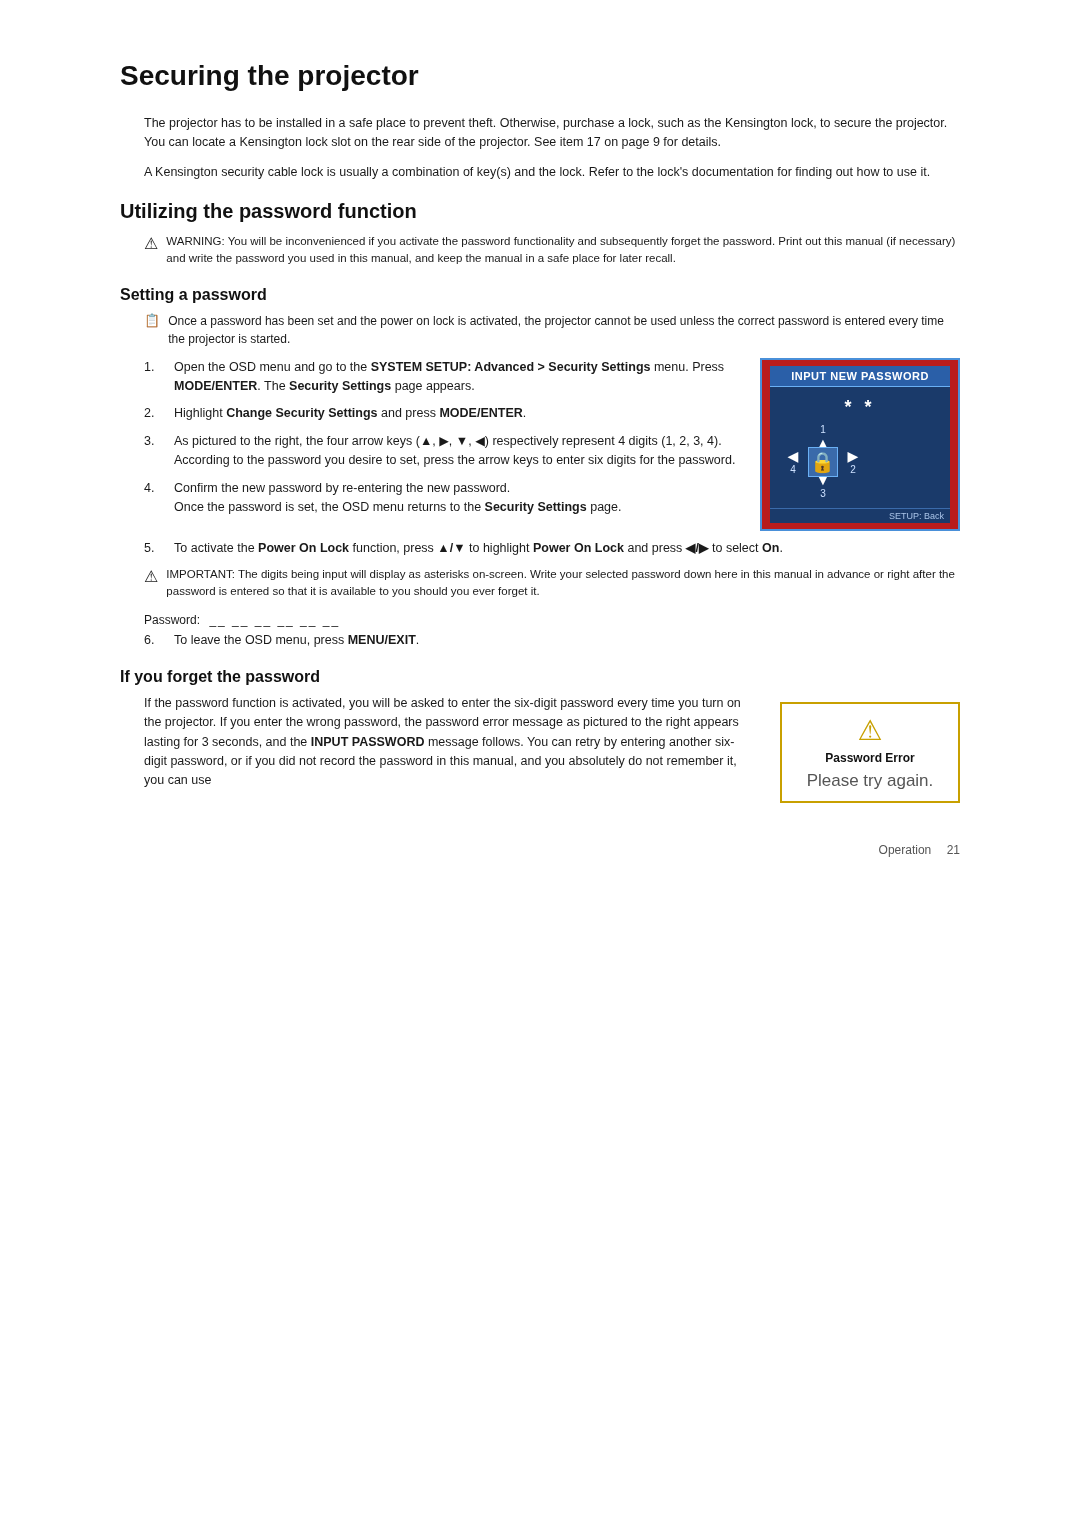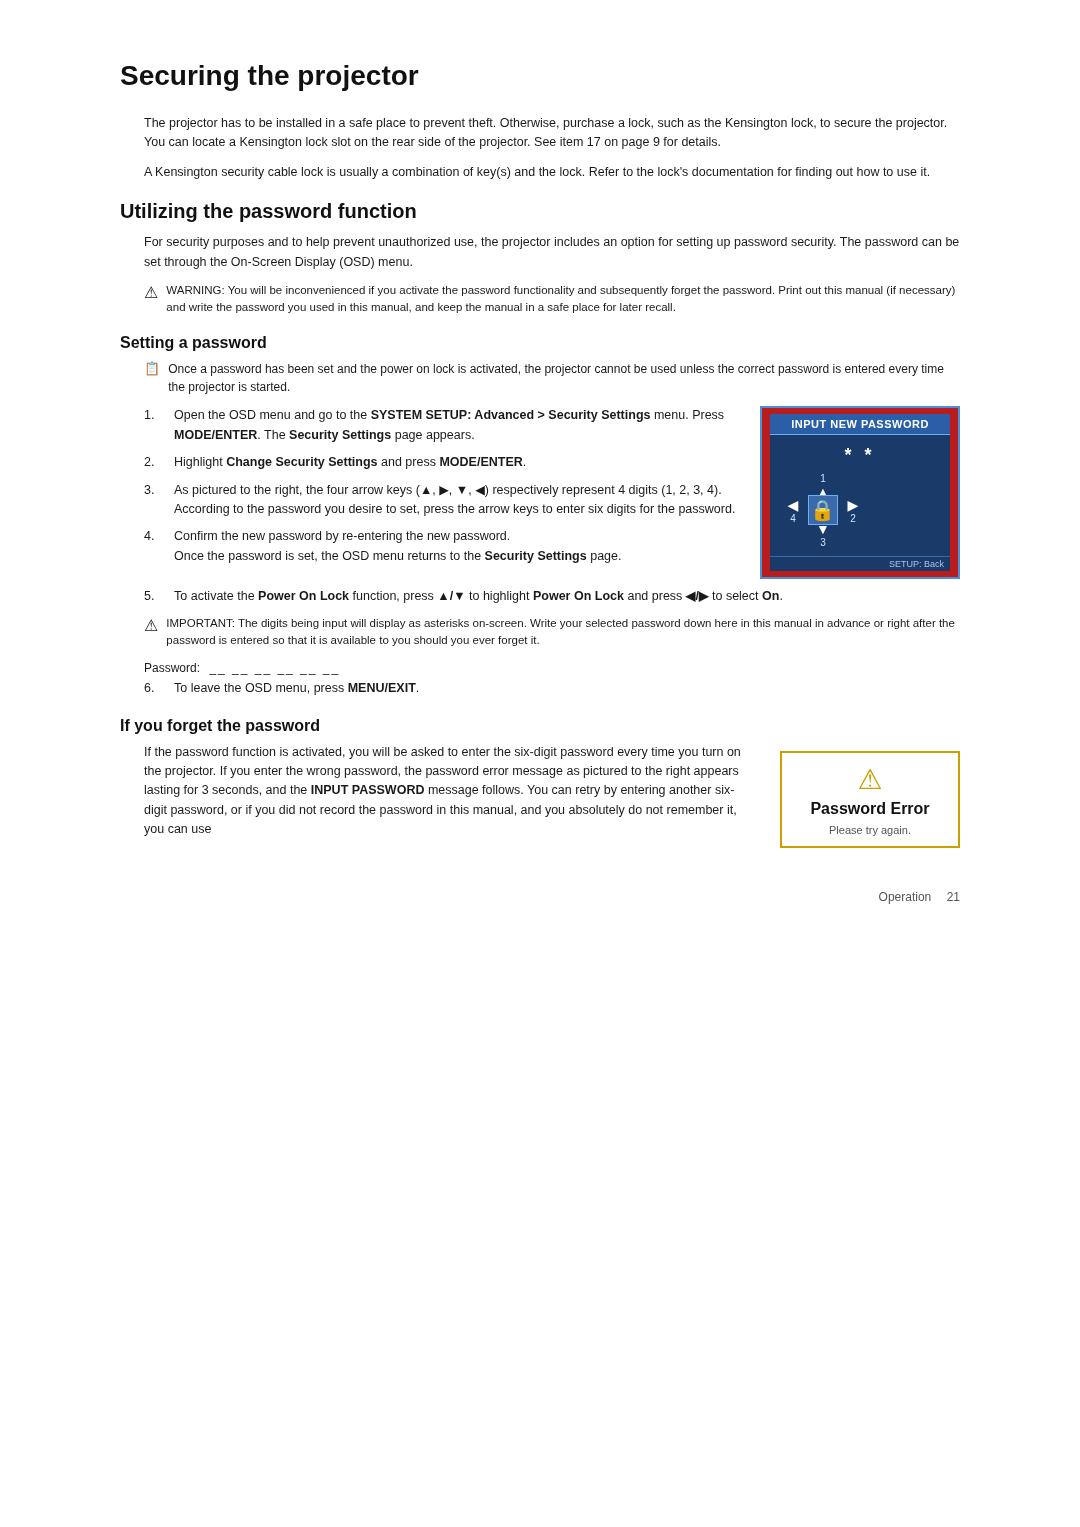--- a/index.html
+++ b/index.html
@@ -157,26 +157,26 @@
       border: 2px solid #c8a000;
       background: #fff;
       padding: 10px 14px;
       width: 180px;
       text-align: center;
       flex-shrink: 0;
       margin-top: 8px;
     }
     .password-error-title {
       font-weight: bold;
-      font-size: 16px;
+      font-size: 12px;
       color: #111;
       margin-bottom: 6px;
     }
     .password-error-sub {
-      font-size: 11px;
+      font-size: 17px;
       color: #555;
     }
     .warning-triangle {
       font-size: 28px;
       color: #c8a000;
       display: block;
       margin-bottom: 4px;
     }
     .indent-block {
       margin-left: 24px;
@@ -203,21 +203,20 @@
 <div class="section-block">
   <div class="indent-block">
     <p class="body-text">The projector has to be installed in a safe place to prevent theft. Otherwise, purchase a lock, such as the Kensington lock, to secure the projector. You can locate a Kensington lock slot on the rear side of the projector. See item 17 on page 9 for details.</p>
     <p class="body-text">A Kensington security cable lock is usually a combination of key(s) and the lock. Refer to the lock's documentation for finding out how to use it.</p>
   </div>
 </div>
 
 <div class="section-block">
   <h2 class="section-title">Utilizing the password function</h2>
   <div class="indent-block">
-    <p class="body-text">For security purposes and to help prevent unauthorized use, the projector includes an option for setting up password security. The password can be set through the On-Screen Display (OSD) menu.</p>
     <div class="warning-box">
       <span class="warning-icon">⚠</span>
       <span class="warning-text">WARNING: You will be inconvenienced if you activate the password functionality and subsequently forget the password. Print out this manual (if necessary) and write the password you used in this manual, and keep the manual in a safe place for later recall.</span>
     </div>
   </div>
 </div>
 
 <div class="section-block">
   <h3 class="subsection-title">Setting a password</h3>
   <div class="indent-block">

